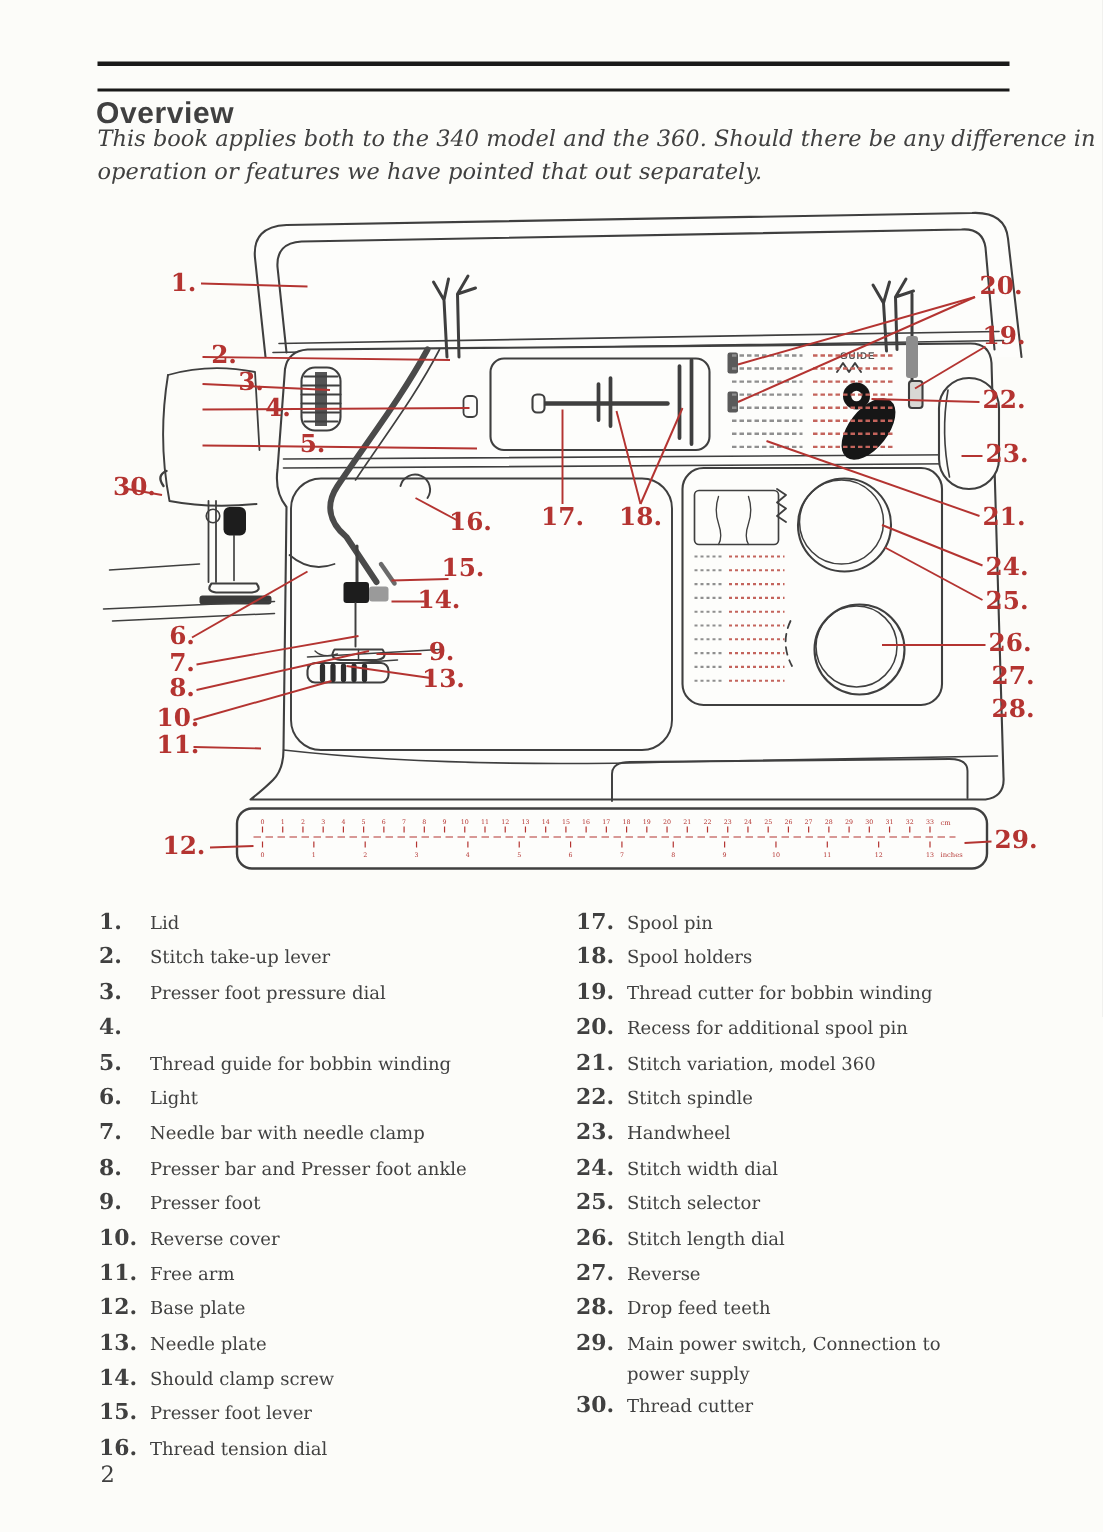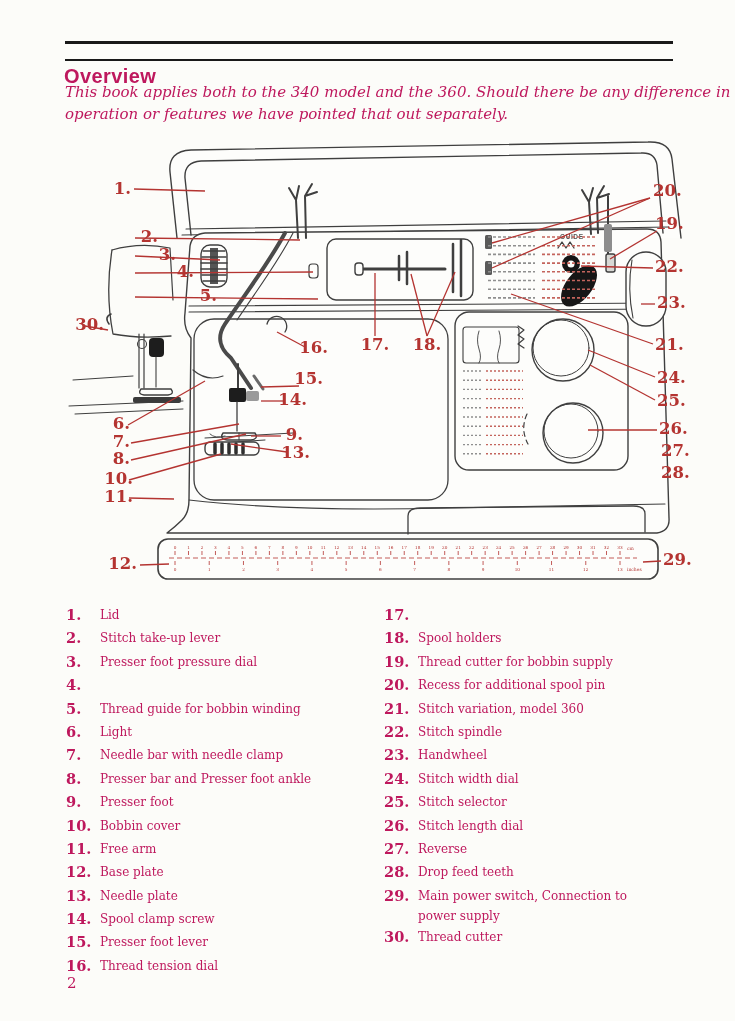--- a/index.html
+++ b/index.html
@@ -1,17 +1,17 @@
 <!DOCTYPE html>
 <html><head>
 <meta charset="utf-8">
 <style>
   html,body{margin:0;padding:0;background:#e9e9e6;}
   .page{position:relative;width:735px;height:1021px;margin:0 auto;background:#fcfcf9;
-        font-family:"DejaVu Serif",serif;color:#be185d;overflow:hidden;}
+        font-family:"DejaVu Serif",serif;color:#404040;overflow:hidden;}
   .rule{position:absolute;left:65px;width:608px;background:#191919;}
   .rule-1{top:41px;height:3px;}
   .rule-2{top:59px;height:2px;}
   .title{position:absolute;left:64px;top:65px;font-family:"Liberation Sans",sans-serif;
          font-weight:bold;font-size:20px;letter-spacing:.4px;}
   .intro{position:absolute;left:65px;top:81px;font-size:15px;line-height:22px;font-style:italic;}
   .intro div{white-space:nowrap;}
   svg.diagram{position:absolute;left:55px;top:138px;}
   .lbl{font-family:"DejaVu Serif",serif;font-weight:bold;font-size:16.5px;}
   .guide-txt{font-family:"Liberation Sans",sans-serif;font-weight:bold;letter-spacing:.6px;}
@@ -390,58 +390,59 @@
         <div class="row">
           <span class="num">8.</span>
           <span class="txt">Presser bar and Presser foot ankle</span>
         </div>
         <div class="row">
           <span class="num">9.</span>
           <span class="txt">Presser foot</span>
         </div>
         <div class="row">
           <span class="num">10.</span>
-          <span class="txt">Bobbin cover</span>
+          <span class="txt">Reverse cover</span>
         </div>
         <div class="row">
           <span class="num">11.</span>
           <span class="txt">Free arm</span>
         </div>
         <div class="row">
           <span class="num">12.</span>
           <span class="txt">Base plate</span>
         </div>
         <div class="row">
           <span class="num">13.</span>
           <span class="txt">Needle plate</span>
         </div>
         <div class="row">
           <span class="num">14.</span>
-          <span class="txt">Spool clamp screw</span>
+          <span class="txt">Should clamp screw</span>
         </div>
         <div class="row">
           <span class="num">15.</span>
           <span class="txt">Presser foot lever</span>
         </div>
         <div class="row">
           <span class="num">16.</span>
           <span class="txt">Thread tension dial</span>
         </div>
       </div>
     <div class="col col-right" id="list-right">
         <div class="row">
           <span class="num">17.</span>
+          <span class="txt">Spool pin</span>
         </div>
         <div class="row">
           <span class="num">18.</span>
           <span class="txt">Spool holders</span>
         </div>
         <div class="row">
           <span class="num">19.</span>
-          <span class="txt">Thread cutter for bobbin supply</span>
+          <span class="txt">Thread cutter for bobbin winding</span>
         </div>
         <div class="row">
           <span class="num">20.</span>
           <span class="txt">Recess for additional spool pin</span>
         </div>
         <div class="row">
           <span class="num">21.</span>
           <span class="txt">Stitch variation, model 360</span>
         </div>
         <div class="row">

